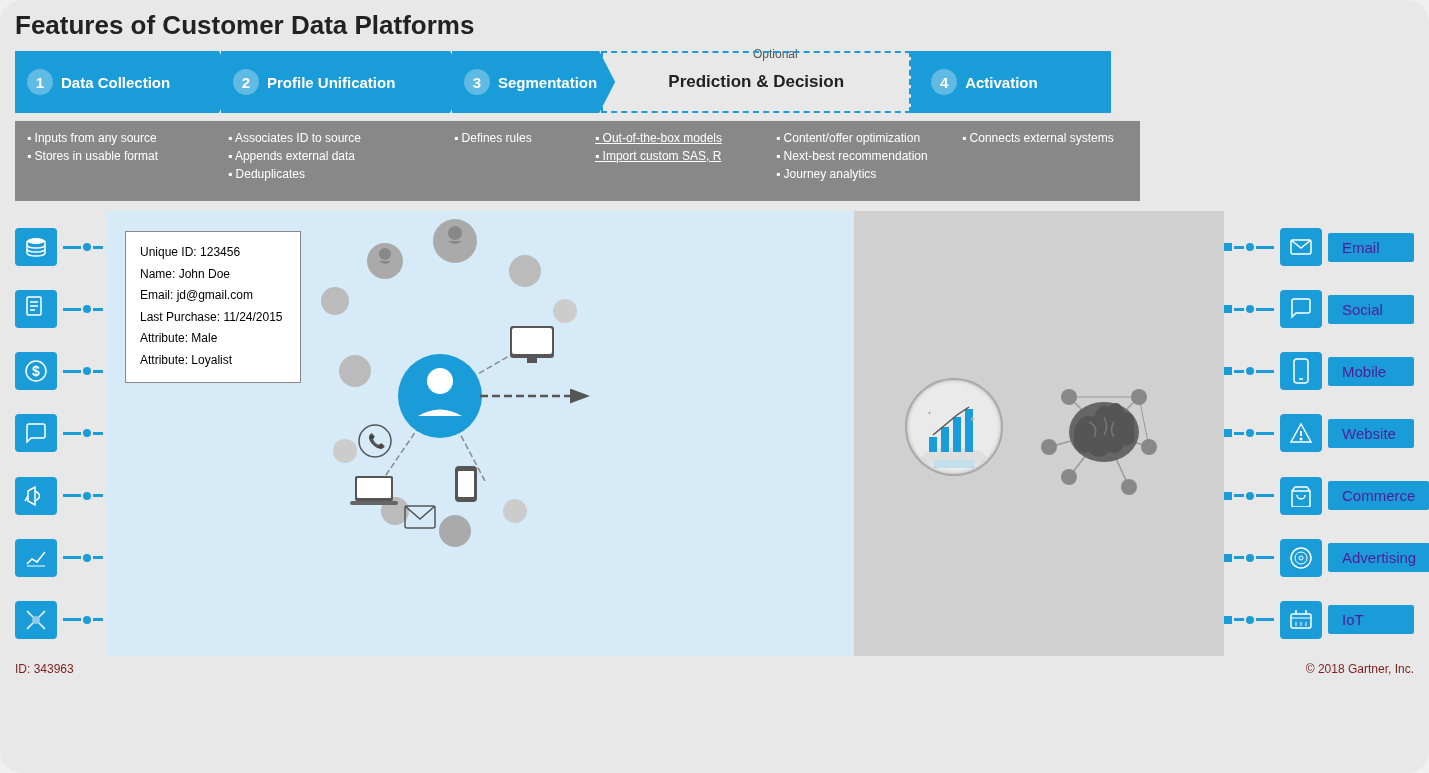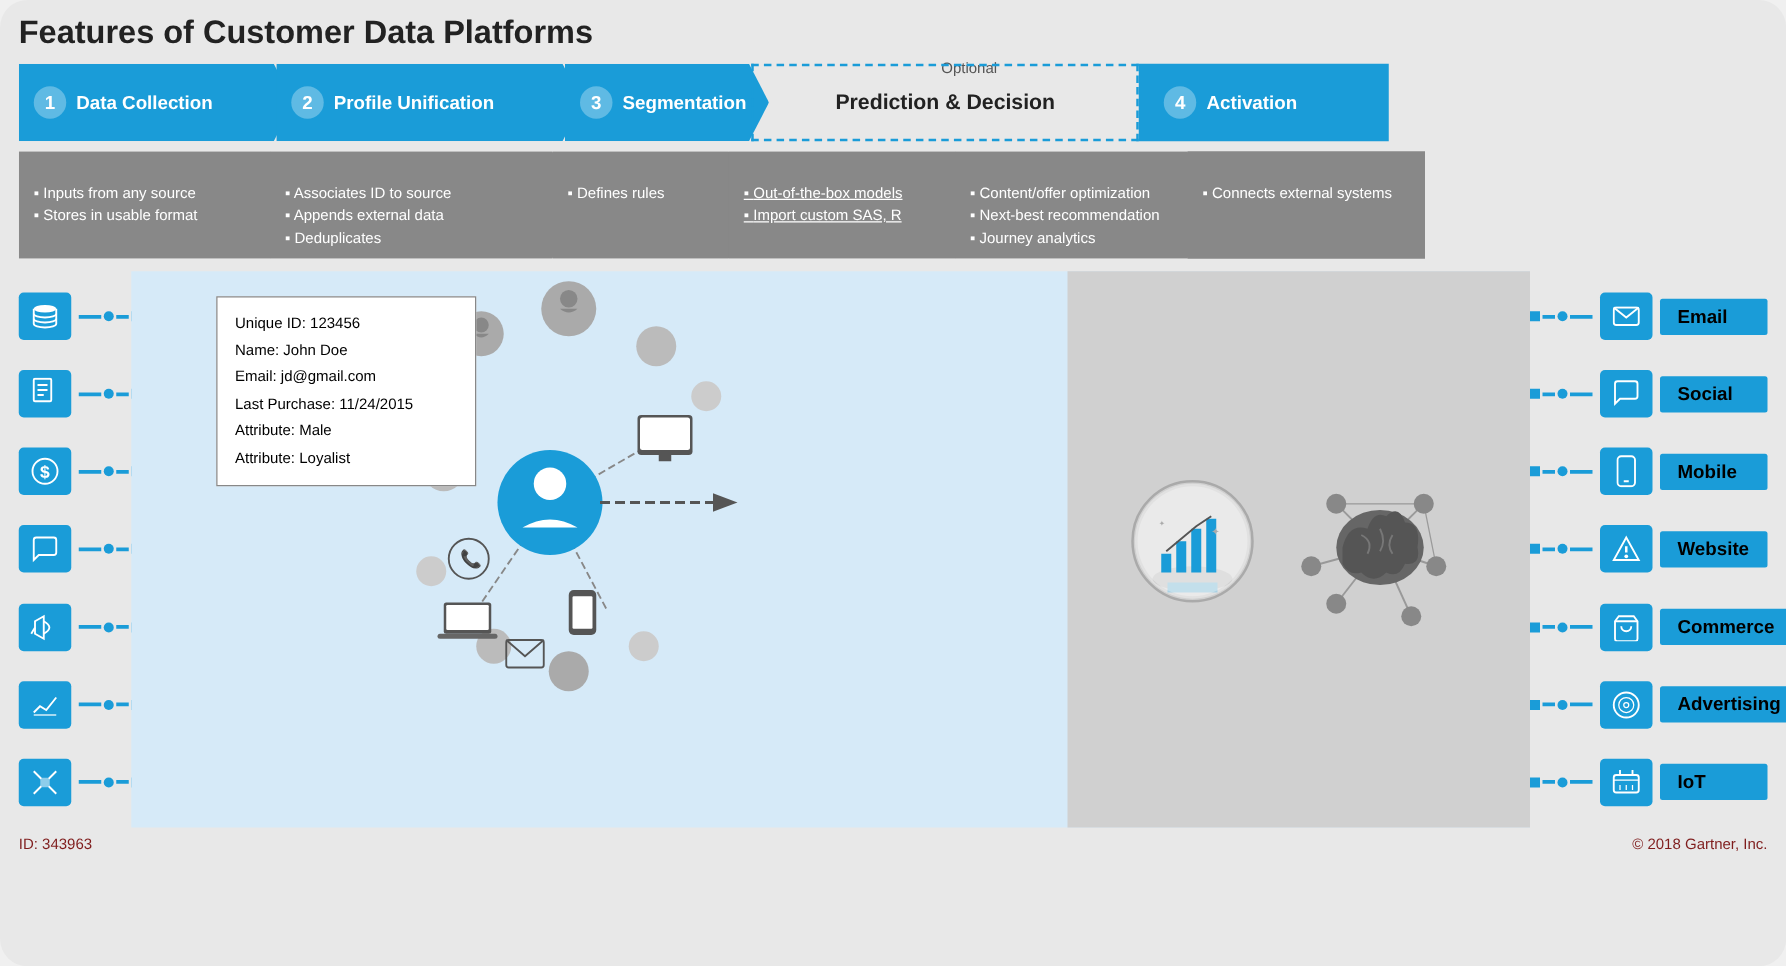--- a/index.html
+++ b/index.html
@@ -17,48 +17,48 @@
     .step-box.blue { background: #1a9cd8; }
 
     .step-segmentation { background: #1a9cd8; min-width: 160px; }
     .step-data { min-width: 220px; }
     .step-profile { min-width: 245px; }
     .step-activation { background: #1a9cd8; min-width: 200px; clip-path: none; }
 
     
     .desc-row { display: flex; align-items: stretch; margin-bottom: 10px; gap: 0; }
     .desc-arrow { background: #888; color: white; padding: 8px 20px 8px 12px; font-size: 12px; position: relative; clip-path: polygon(0 0, calc(100% - 14px) 0, 100% 50%, calc(100% - 14px) 100%, 0 100%); min-height: 80px; display: flex; align-items: flex-start; line-height: 1.5; }
-    .desc-arrow ul { list-style: none; padding: 0; margin-top: 16px; }
+    .desc-arrow ul { list-style: none; padding: 0; }
     .desc-arrow ul li::before { content: "▪ "; }
     .desc-last { clip-path: none; }
 
     
     .main-content { display: flex; gap: 0; height: 445px; }
 
     
     .left-sources { width: 90px; display: flex; flex-direction: column; justify-content: space-around; padding: 5px 0; }
     .source-item { display: flex; align-items: center; gap: 6px; }
     .source-icon { width: 42px; height: 38px; background: #1a9cd8; border-radius: 4px; display: flex; align-items: center; justify-content: center; color: white; font-size: 18px; flex-shrink: 0; }
     .source-connector { display: flex; align-items: center; gap: 2px; }
     .conn-line { width: 18px; height: 3px; background: #1a9cd8; }
     .conn-dot { width: 8px; height: 8px; background: #1a9cd8; border-radius: 50%; }
     .conn-square { width: 8px; height: 8px; background: #1a9cd8; }
 
     
     .middle-area { flex: 1; background: #d6eaf8; padding: 12px; position: relative; display: flex; flex-direction: column; }
 
     
-    .profile-card { position: absolute; top: 20px; left: 20px; background: white; border: 1.5px solid #888; padding: 10px 14px; font-size: 12px; line-height: 1.8; z-index: 10; width: 208px; margin-left: 48px; }
+    .profile-card { position: absolute; top: 20px; left: 20px; background: white; border: 1.5px solid #888; padding: 10px 14px; font-size: 12px; line-height: 1.8; z-index: 10; width: 176px; }
 
     
     .right-activation { width: 190px; display: flex; flex-direction: column; justify-content: space-around; padding: 5px 0; }
     .activation-item { display: flex; align-items: center; gap: 6px; }
     .activation-connector { display: flex; align-items: center; gap: 2px; }
     .act-icon { width: 42px; height: 38px; background: #1a9cd8; border-radius: 4px; display: flex; align-items: center; justify-content: center; color: white; font-size: 18px; flex-shrink: 0; }
-    .act-label { font-size: 15px; font-weight: bold; color: #000000; background: #1a9cd8; padding: 6px 14px; flex: 1; border-radius: 2px; }
+    .act-label { font-size: 15px; font-weight: normal; color: #4c1d95; background: #1a9cd8; padding: 6px 14px; flex: 1; border-radius: 2px; }
 
     
     .footer { display: flex; justify-content: space-between; margin-top: 6px; font-size: 12px; color: #7f1d1d; }
 
     
     .desc-w1 { min-width: 215px; }
     .desc-w2 { min-width: 240px; }
     .desc-w3 { min-width: 155px; }
     .desc-w4 { min-width: 195px; text-decoration: underline; }
     .desc-w5 { min-width: 200px; }

